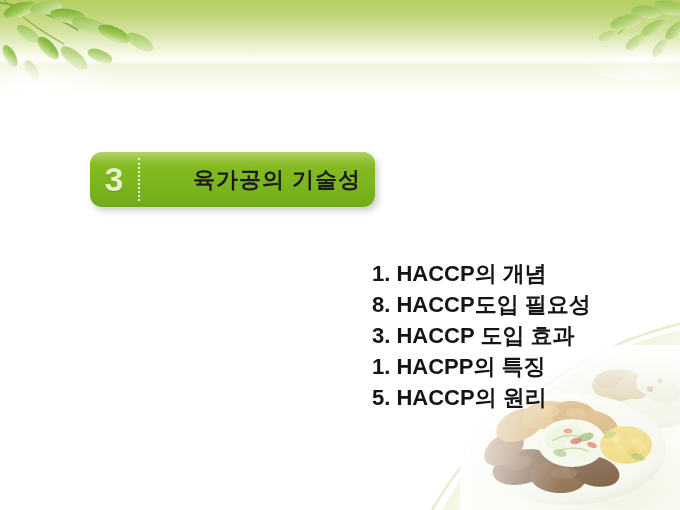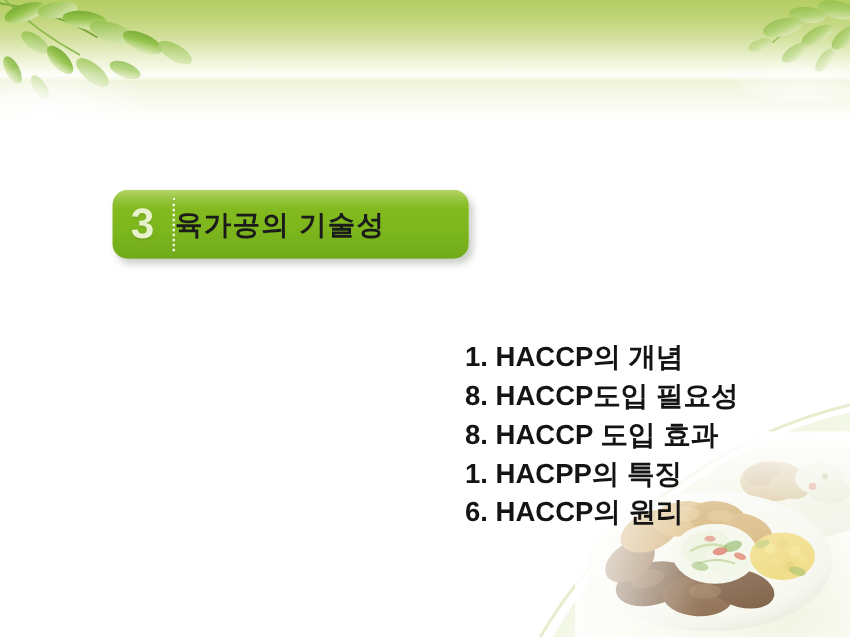--- a/index.html
+++ b/index.html
@@ -145,35 +145,34 @@
   .badge-divider {
     position: relative;
     width: 0;
     height: 43px;
     border-left: 2px dotted rgba(255,255,255,0.85);
     flex: 0 0 auto;
   }
   .badge-title {
     position: relative;
     flex: 1 1 auto;
-    text-align: left;
+    text-align: right;
     font-size: 22px;
     font-weight: bold;
     color: #1b1b1b;
     letter-spacing: 1px;
     padding-right: 14px;
   }
 
   
   .agenda {
     position: absolute;
     left: 372px;
     top: 258px;
     width: 290px;
-    margin-top: 12px;
   }
   .agenda-item {
     font-size: 22px;
     font-weight: bold;
     color: #141414;
     line-height: 31px;
     white-space: nowrap;
     letter-spacing: 0px;
   }
 </style>
@@ -352,18 +351,18 @@
   <div class="badge">
     <div class="badge-gloss"></div>
     <div class="badge-number">3</div>
     <div class="badge-divider"></div>
     <div class="badge-title">육가공의 기술성</div>
   </div>
 
   <div class="agenda">
     <div class="agenda-item">1. HACCP의 개념</div>
     <div class="agenda-item">8. HACCP도입 필요성</div>
-    <div class="agenda-item">8. HACCP 도입 효과</div>
+    <div class="agenda-item">3. HACCP 도입 효과</div>
     <div class="agenda-item">1. HACPP의 특징</div>
-    <div class="agenda-item">6. HACCP의 원리</div>
+    <div class="agenda-item">5. HACCP의 원리</div>
   </div>
 
 </div>
 
 </body></html>

